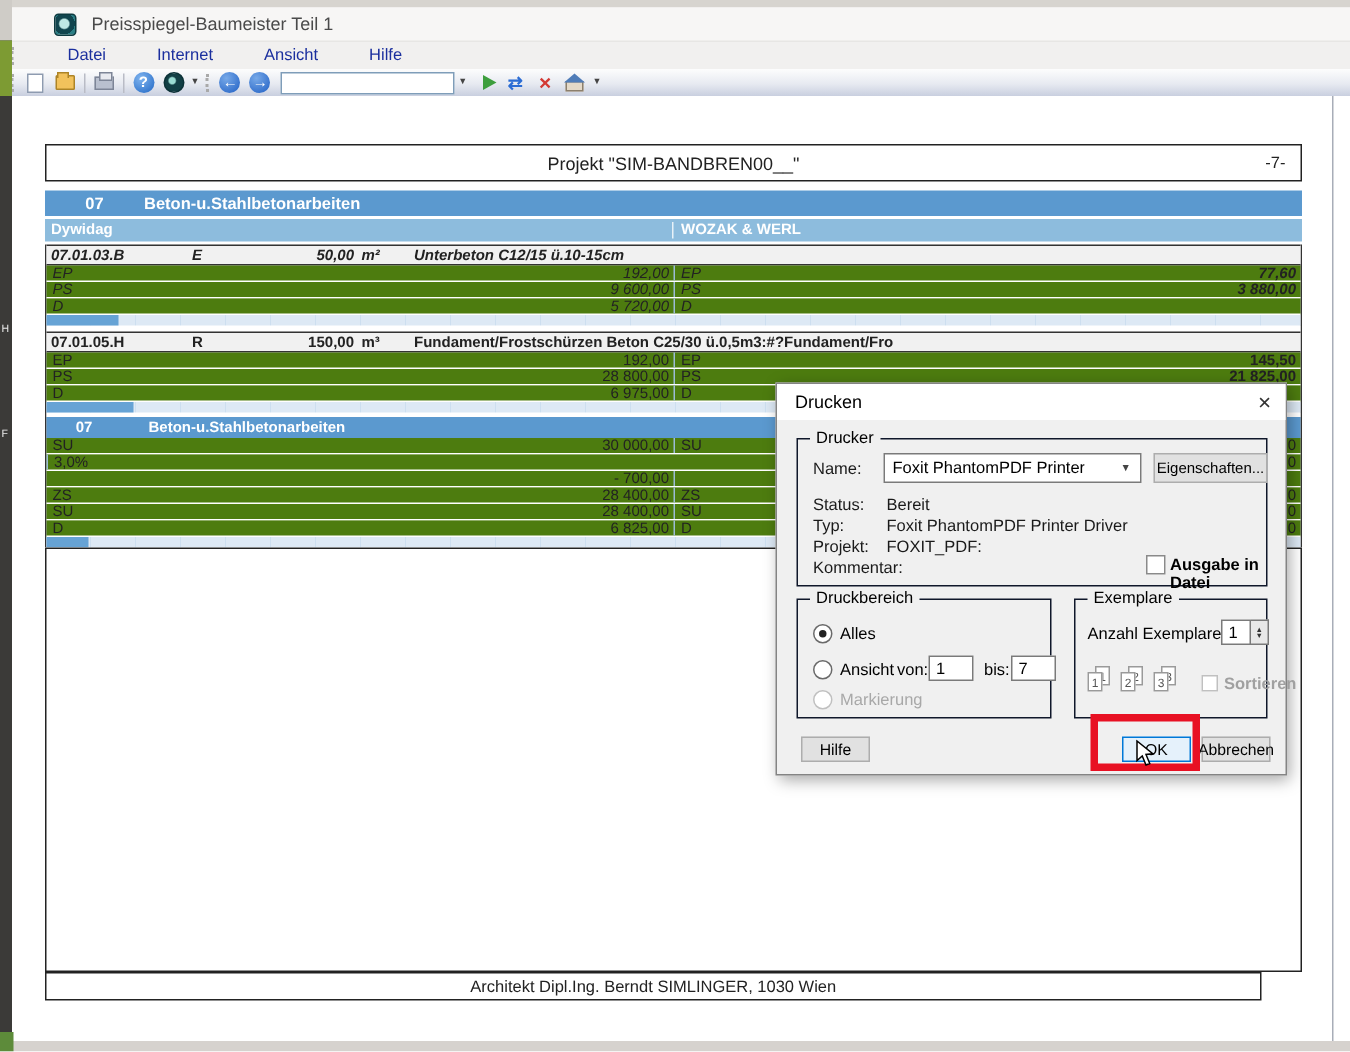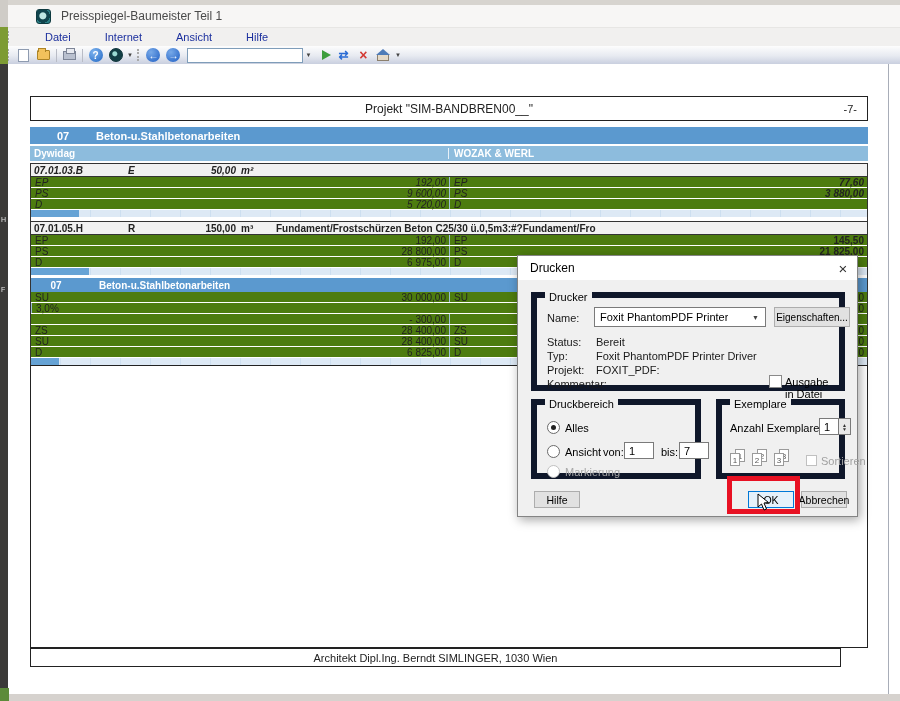--- a/index.html
+++ b/index.html
@@ -79,33 +79,33 @@
   .sum-band .b-title { margin-left:28px; }
   .sum-row .rcell .dval { font-weight:normal; }
   .empty-box { left:30px; top:365px; width:838px; height:283px; border:1px solid #222; background:#fff; }
   .doc-footer { left:30px; top:648px; width:811px; height:19px; border:1px solid #222; background:#fff; display:flex; align-items:center; justify-content:center; font-size:11px; }
 
   
   .dialog { position:absolute; left:517px; top:255px; width:341px; height:262px; background:#f0f0f0; border:1px solid #848484; box-shadow:2px 3px 10px rgba(0,0,0,.35); font-size:11px; color:#000; z-index:10; }
   .dlg-titlebar { height:24px; background:#fff; display:flex; align-items:center; }
   .dlg-title { margin-left:12px; font-size:12px; }
   .dlg-close { margin-left:auto; width:28px; height:24px; display:flex; align-items:center; justify-content:center; font-size:15px; color:#333; cursor:default; }
-  .groupbox { position:absolute; border:6px solid #0f172a; }
+  .groupbox { position:absolute; border:1px solid #0f172a; }
   .groupbox .glabel { position:absolute; left:8px; top:-7px; background:#f0f0f0; padding:0 4px; font-size:11px; }
   .g-printer { left:13px; top:36px; width:314px; height:99px; }
   .flabel { position:absolute; color:#1a1a1a; }
   .fvalue { position:absolute; color:#1a1a1a; }
   .combo { position:absolute; left:57px; top:9px; width:172px; height:20px; background:#fff; border:1px solid #7a7a7a; display:flex; align-items:center; }
   .combo-text { padding-left:5px; font-size:11px; white-space:nowrap; overflow:hidden; }
   .combo-chevron { margin-left:auto; margin-right:6px; font-size:7px; color:#444; }
   .btn { background:#e1e1e1; border:1px solid #adadad; display:flex; align-items:center; justify-content:center; font-size:10.5px; color:#000; cursor:default; }
   .btn-props { position:absolute; left:237px; top:9px; width:76px; height:20px; font-size:10px; }
   .checkbox { position:absolute; width:13px; height:13px; background:#fff; border:1px solid #8a8a8a; }
   .checkbox.dis { border-color:#c0c0c0; }
-  .cb-label { position:absolute; font-size:11px; }
+  .cb-label { position:absolute; font-size:11px;font-weight:bold; }
   .cb-label.dis { color:#a0a0a0; }
   .g-range { left:13px; top:143px; width:170px; height:80px; }
   .radio { position:absolute; width:13px; height:13px; border:1px solid #6a6a6a; border-radius:50%; background:#fff; }
   .radio.sel:before { content:""; position:absolute; left:3px; top:3px; width:5px; height:5px; border-radius:50%; background:#222; }
   .radio.dis { border-color:#c0c0c0; }
   .rlabel { position:absolute; font-size:11px; }
   .rlabel.dis { color:#a8a8a8; }
   .mini-input { position:absolute; height:17px; background:#fff; border:1px solid #7a7a7a; font-size:11px; text-align:left; padding-left:4px; font-family:"Liberation Sans",sans-serif; }
   .g-copies { left:198px; top:143px; width:129px; height:80px; }
   .spin { position:absolute; left:117px; top:13px; width:12px; height:17px; border:1px solid #7a7a7a; border-left:none; background:#e8e8e8; display:flex; flex-direction:column; align-items:center; justify-content:center; font-size:5px; color:#333; line-height:4px; }
@@ -192,20 +192,21 @@
   <div class="doc-el band2">
     <span class="bidder-l">Dywidag</span>
     <span class="bidder-r">WOZAK &amp; WERL</span>
   </div>
   <div class="doc-el doc-table" id="table-body">
       <div class="item-hdr it">
     <span class="c-code">07.01.03.B</span>
     <span class="c-flag">E</span>
     <span class="c-qty">50,00</span>
     <span class="c-unit">m²</span>
+    <span class="c-desc">Unterbeton C12/15 ü.10-15cm</span>
       </div>
       <div class="drow it">
   <div class="lcell">
     <span class="dlab">EP</span>
     <span class="dval">192,00</span>
   </div>
   <div class="rcell">
     <span class="dlab">EP</span>
     <span class="dval">77,60</span>
   </div>
@@ -291,21 +292,21 @@
       </div>
       <div class="drow sum-row">
   <div class="rcell">
     <span class="dlab">3,0%</span>
     <span class="dval">- 900,00</span>
   </div>
       </div>
       <div class="drow sum-row">
   <div class="lcell">
     <span class="dlab"></span>
-    <span class="dval">- 300,00</span>
+    <span class="dval">- 700,00</span>
   </div>
   <div class="rcell">
     <span class="dlab"></span>
     <span class="dval"></span>
   </div>
       </div>
       <div class="drow sum-row">
   <div class="lcell">
     <span class="dlab">ZS</span>
     <span class="dval">28 400,00</span>

